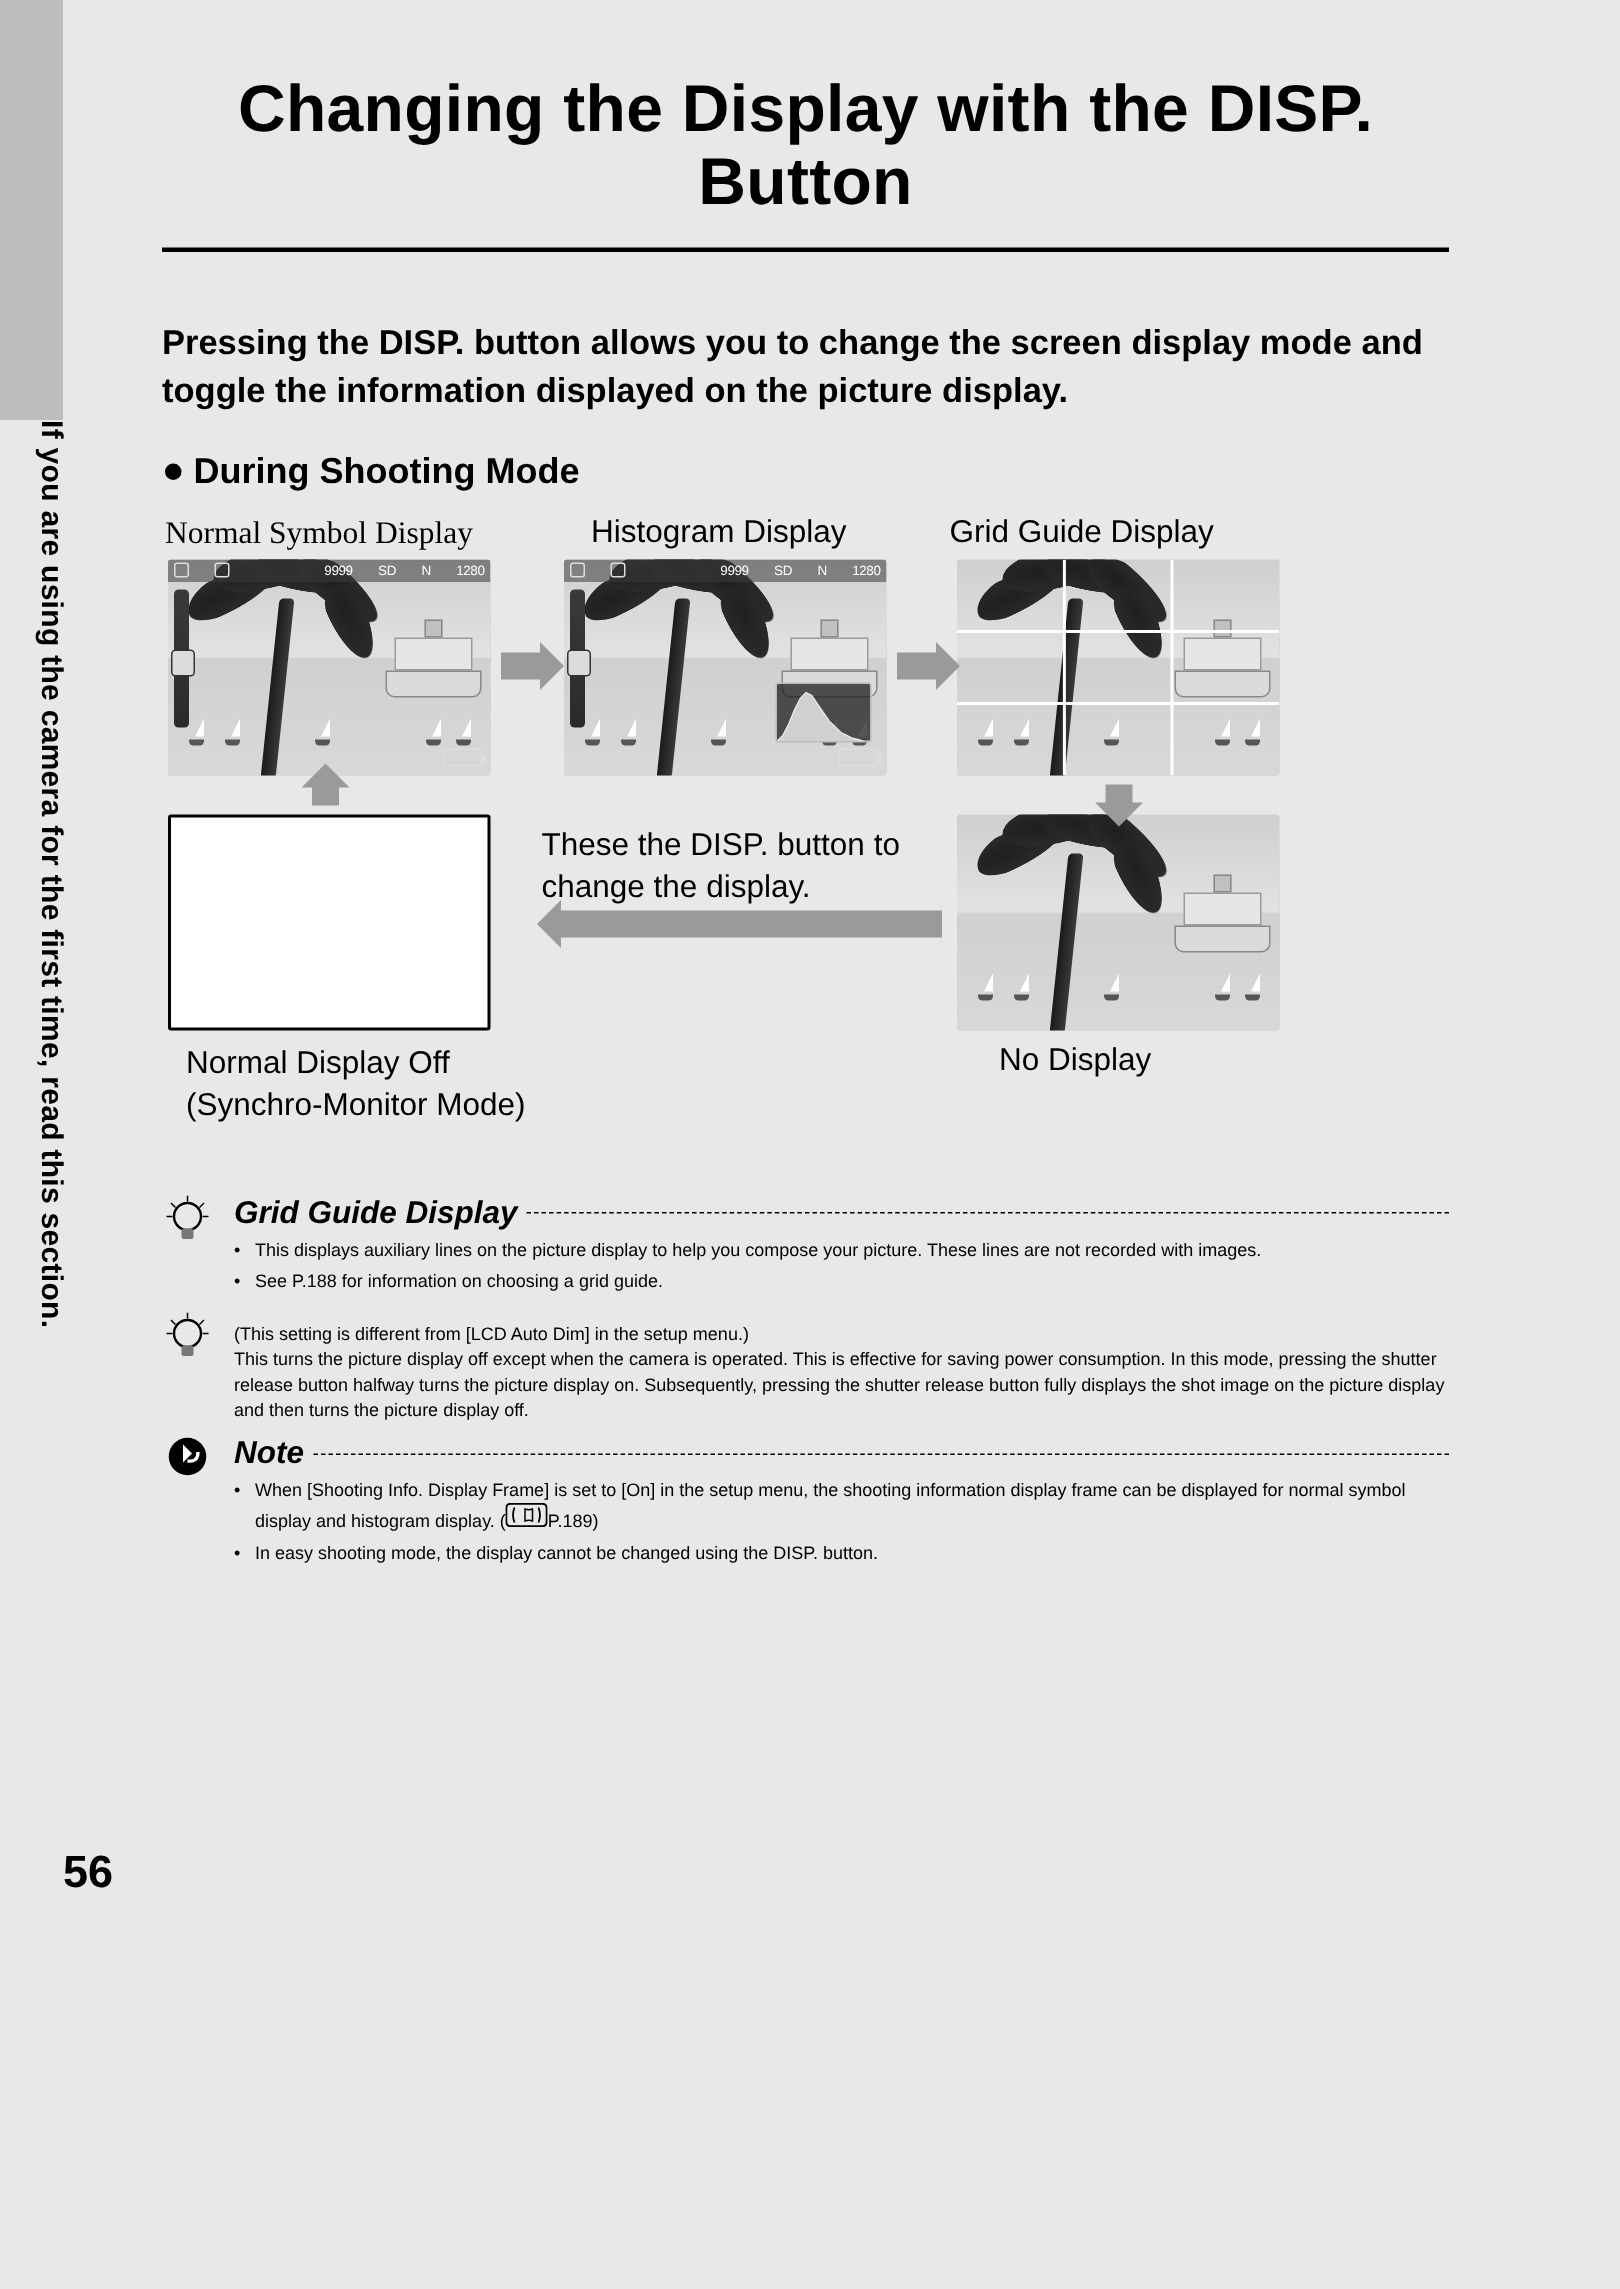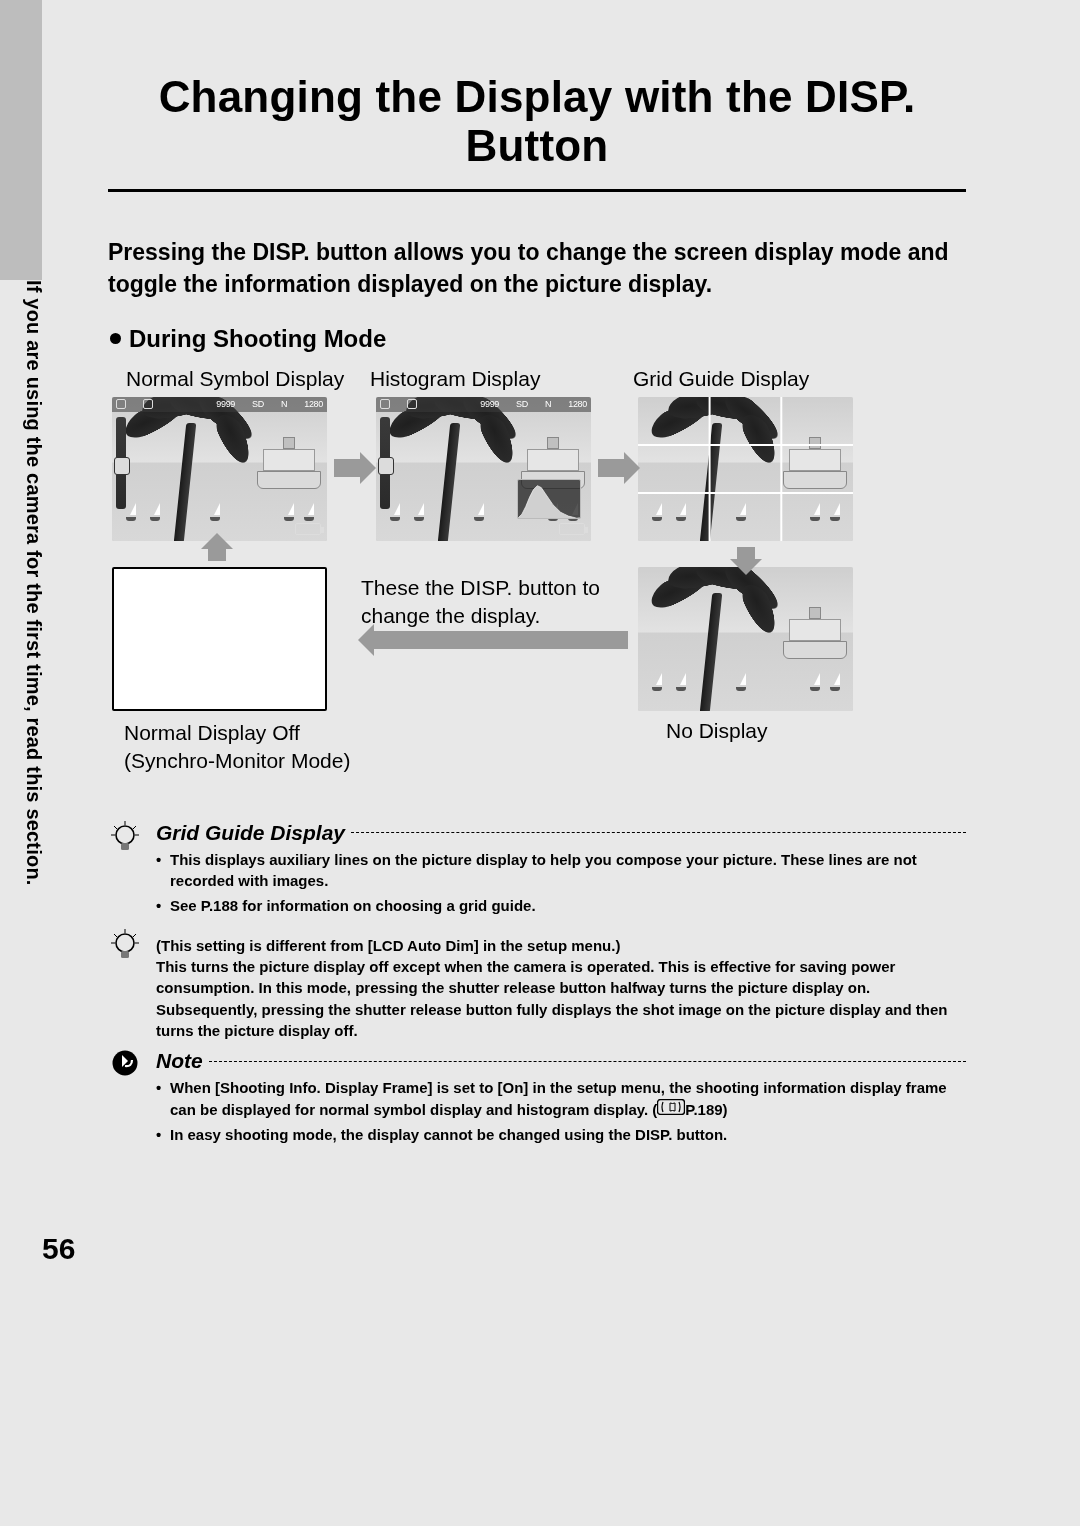--- a/index.html
+++ b/index.html
@@ -37,21 +37,20 @@
   .page-title {
     font-family: "Arial Black", Arial, sans-serif;
     font-weight: 900;
     font-size: 44px;
     line-height: 1.12;
     text-align: center;
     padding: 4px 12px 18px 12px;
     border-bottom: 3px solid #000;
     margin-bottom: 44px;
     letter-spacing: 0.2px;
-    margin-top: 24px;
   }
   .intro {
     font-weight: 700;
     font-size: 23px;
     line-height: 1.42;
     margin-bottom: 24px;
   }
   .section-head {
     font-weight: 700;
     font-size: 24px;
@@ -67,22 +66,22 @@
     display: inline-block;
     margin-left: 2px;
   }
   .diagram {
     position: relative;
     width: 858px;
     height: 438px;
     margin-bottom: 16px;
   }
   .caption { position: absolute; font-size: 21px; }
-  .c-normal { left: 18px;   top: 0; }
-  .c-histo  { left: 262px; top: 0; }
+  .c-normal { left: 2px;   top: 0; font-family: Liberation Serif, serif; }
+  .c-histo  { left: 286px; top: 0; }
   .c-grid   { left: 525px; top: 0; }
   .c-off    { left: 16px;  top: 352px; line-height:1.35; }
   .c-nodisp { left: 558px; top: 352px; }
   .cycle-text { left: 253px; top: 207px; width:255px; line-height:1.35; font-size:21px; }
 
   .screen {
     position: absolute;
     width: 215px; height: 144px;
     background: linear-gradient(180deg,#d8d8d8 0%,#bfbfbf 55%,#c8c8c8 100%);
     border-radius: 2px;
@@ -149,21 +148,21 @@
   .a3{ left:629px; top:180px; height:14px; }
   .a4{ left:264px; top:264px; width:256px; }
   .a5{ left:100px; top:180px; height:14px; }
 
   .tip { display:flex; gap:14px; margin: 8px 0 2px 0; }
   .tip .bulb, .tip .noteicon { flex:0 0 34px; display:flex; justify-content:center; }
   .tip-body { flex:1; }
   .tip-head { font-style: italic; font-weight:700; font-size:21px;
     display:flex; align-items:center; white-space:nowrap; overflow:hidden; margin-bottom:4px;}
   .tip-head .dashes{ flex:1; border-bottom:1.5px dashed #000; margin-left:6px; height:0; }
-  .tip-body p, .tip-body li { font-size:15px; line-height:1.42;font-weight:bold; }
+  .tip-body p, .tip-body li { font-size:12px; line-height:1.42; }
   .tip-body ul { list-style:none; padding-left:0; }
   .tip-body li { position:relative; padding-left:14px; margin-bottom:4px;}
   .tip-body li::before{ content:"•"; position:absolute; left:0; top:0; }
   .xref{ display:inline-flex; align-items:center; gap:3px; }
   .xref svg{ vertical-align:middle; }
 
   .page-num { position:absolute; left:42px; top:1232px; font-weight:700; font-size:30px; }
 </style>
 </head>
 <body>

